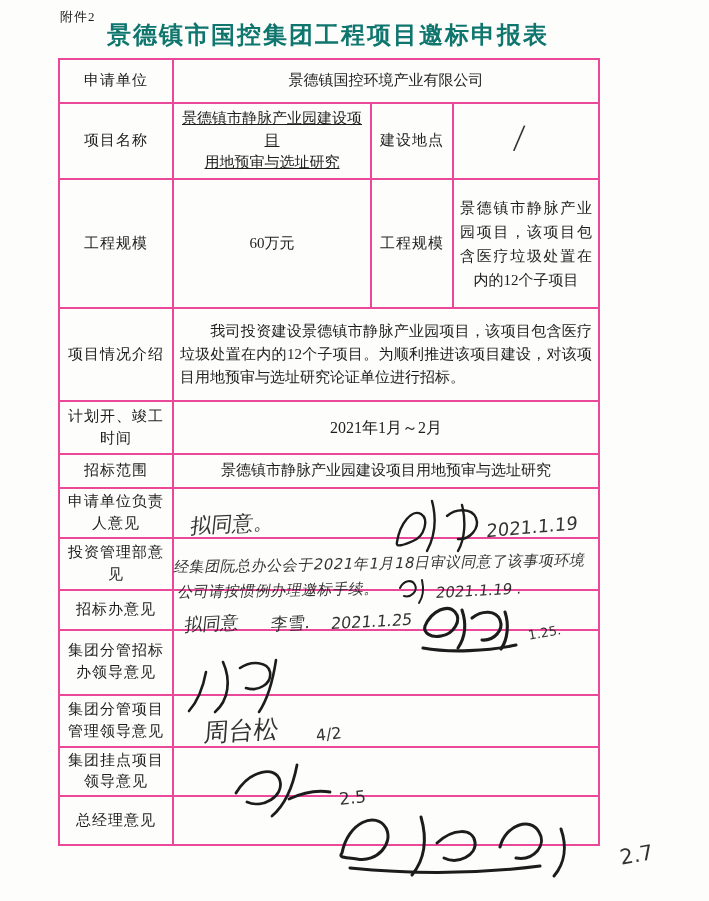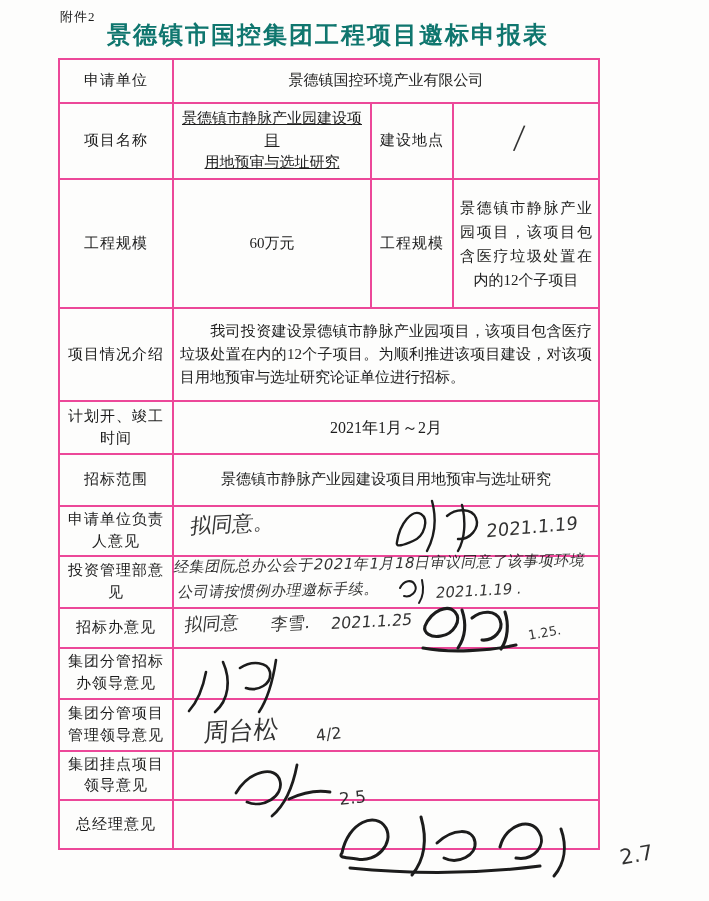--- a/index.html
+++ b/index.html
@@ -75,37 +75,37 @@
       <td class="scale-val">景德镇市静脉产业园项目，该项目包含医疗垃圾处置在内的12个子项目</td>
     </tr>
     <tr style="height:93px">
       <td class="lbl">项目情况介绍</td>
       <td class="para" colspan="3"><span class="indent"></span><span>我司投资建设景德镇市静脉产业园项目，该项目包含医疗垃圾处置在内的12个子项目。为顺利推进该项目建设，对该项目用地预审与选址研究论证单位进行招标。</span></td>
     </tr>
     <tr style="height:53px">
       <td class="lbl">计划开、竣工时间</td>
       <td class="val" colspan="3" style="font-size:16px">2021年1月～2月</td>
     </tr>
-    <tr style="height:52px">
+    <tr style="height:34px">
       <td class="lbl">招标范围</td>
       <td class="val" colspan="3">景德镇市静脉产业园建设项目用地预审与选址研究</td>
     </tr>
     <tr style="height:41px">
       <td class="lbl">申请单位负责人意见</td>
       <td colspan="3"></td>
     </tr>
     <tr style="height:52px">
       <td class="lbl">投资管理部意见</td>
       <td colspan="3"></td>
     </tr>
     <tr style="height:40px">
       <td class="lbl">招标办意见</td>
       <td colspan="3"></td>
     </tr>
-    <tr style="height:51px">
+    <tr style="height:65px">
       <td class="lbl">集团分管招标办领导意见</td>
       <td colspan="3"></td>
     </tr>
     <tr style="height:52px">
       <td class="lbl">集团分管项目管理领导意见</td>
       <td colspan="3"></td>
     </tr>
     <tr style="height:48px">
       <td class="lbl">集团挂点项目领导意见</td>
       <td colspan="3"></td>

